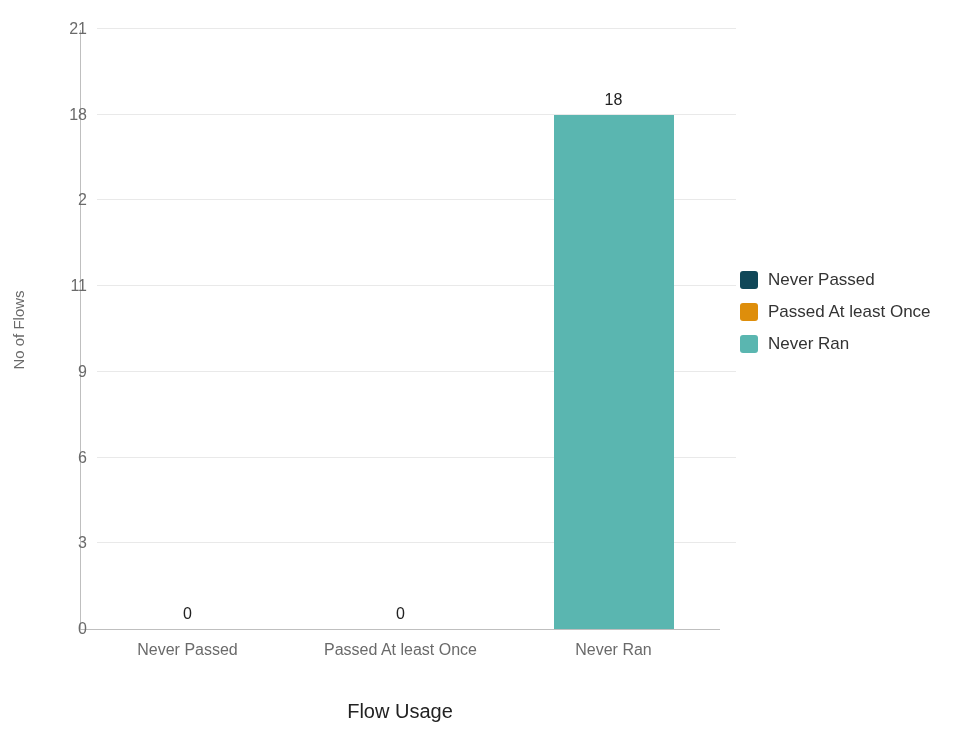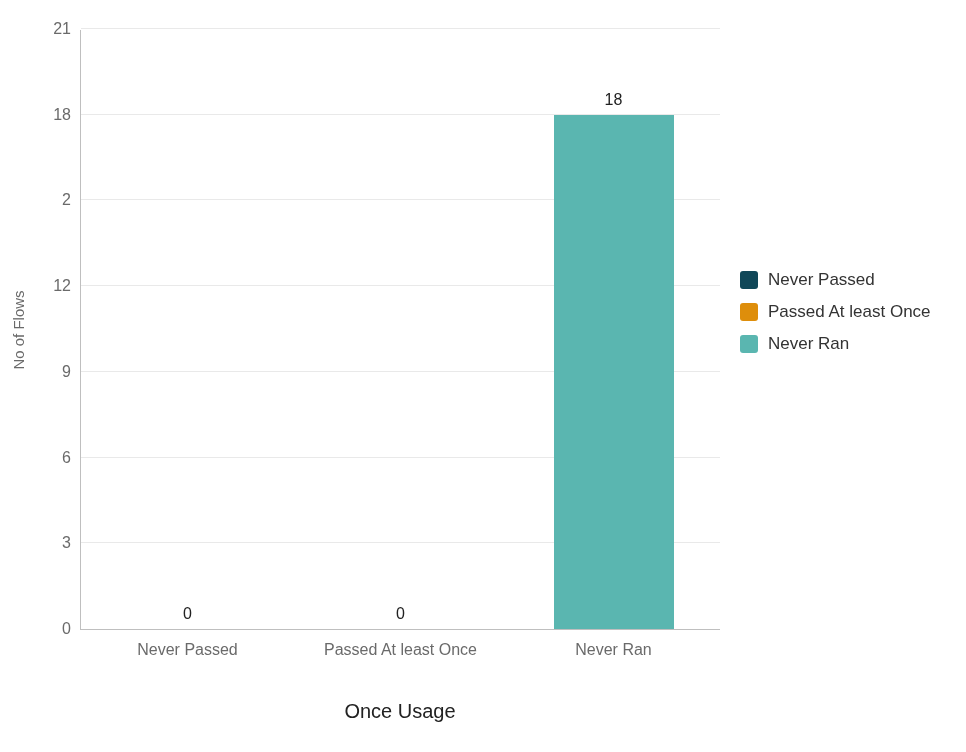--- a/index.html
+++ b/index.html
@@ -19,21 +19,21 @@
     position: absolute;
     left: 80px;
     top: 30px;
     width: 640px;
     height: 600px;
     border-left: 1px solid #bfbfbf;
     border-bottom: 1px solid #bfbfbf;
   }
   .gridline {
     position: absolute;
-    left: 0;
+    left: 16px;
     width: 100%;
     height: 0;
     border-top: 1px solid #e9e9e9;
     z-index: 0;
   }
   .y-tick-label {
     position: absolute;
     right: 100%;
     margin-right: 10px;
     transform: translateY(-50%);
@@ -137,21 +137,21 @@
     <div class="gridline" style="bottom: 85.7143px;">
         <span class="y-tick-label">3</span>
       </div>
     <div class="gridline" style="bottom: 171.429px;">
         <span class="y-tick-label">6</span>
       </div>
     <div class="gridline" style="bottom: 257.143px;">
         <span class="y-tick-label">9</span>
       </div>
     <div class="gridline" style="bottom: 342.857px;">
-        <span class="y-tick-label">12</span>
+        <span class="y-tick-label">11</span>
       </div>
     <div class="gridline" style="bottom: 428.571px;">
         <span class="y-tick-label">2</span>
       </div>
     <div class="gridline" style="bottom: 514.286px;">
         <span class="y-tick-label">18</span>
       </div>
     <div class="gridline" style="bottom: 600px;">
         <span class="y-tick-label">21</span>
       </div>
@@ -171,21 +171,21 @@
       </div>
       <div class="bar-slot">
         <div class="bar" style="height: 514.286px; background: rgb(90, 182, 176);">
           <span class="bar-value-label">18</span>
         </div>
         <span class="x-tick-label">Never Ran</span>
       </div>
     </div>
   </div>
 
-  <div class="x-axis-label">Once Usage</div>
+  <div class="x-axis-label">Flow Usage</div>
 
   <div class="legend">
     <div class="legend-row">
       <span class="legend-swatch" style="background:#0f4758"></span>
       <span>Never Passed</span>
     </div>
     <div class="legend-row">
       <span class="legend-swatch" style="background:#de8e0b"></span>
       <span>Passed At least Once</span>
     </div>

